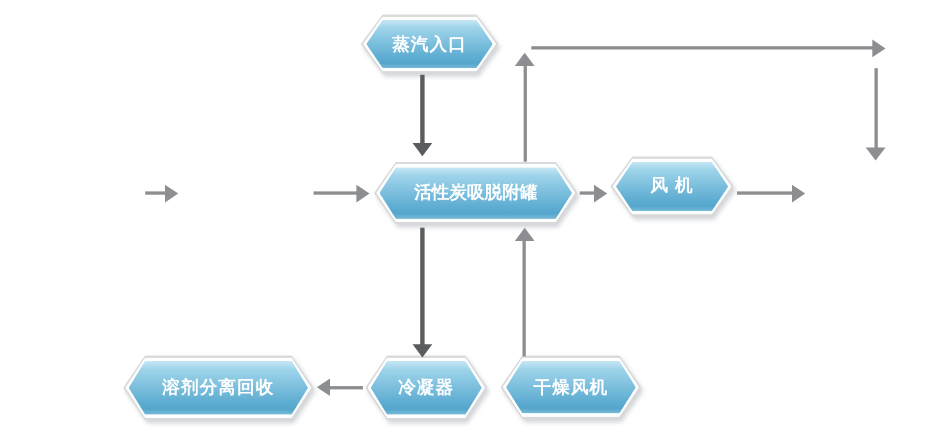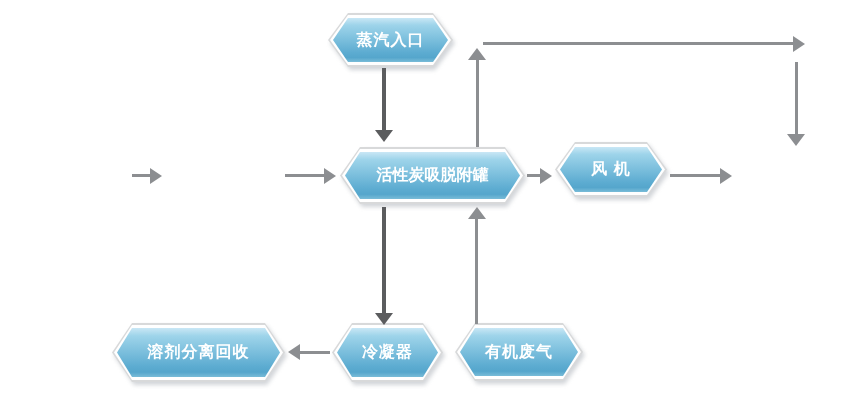--- a/index.html
+++ b/index.html
@@ -86,21 +86,21 @@
     <div class="l1"></div>
     <div class="l2"></div>
     <div class="l3"></div>
     <div class="label">冷凝器</div>
   </div>
 
   <div class="node" style="left:455px; top:323px; width:128px; height:58px">
     <div class="l1"></div>
     <div class="l2"></div>
     <div class="l3"></div>
-    <div class="label">有机废气</div>
+    <div class="label">干燥风机</div>
   </div>
 
   <div>
     <div class="hshaft" style="left:132px; top:174px; width:19px"></div>
     <div class="head-r" style="left:150px; top:168px"></div>
   </div>
 
   <div>
     <div class="hshaft" style="left:285px; top:174px; width:40px"></div>
     <div class="head-r" style="left:324px; top:168px"></div>

